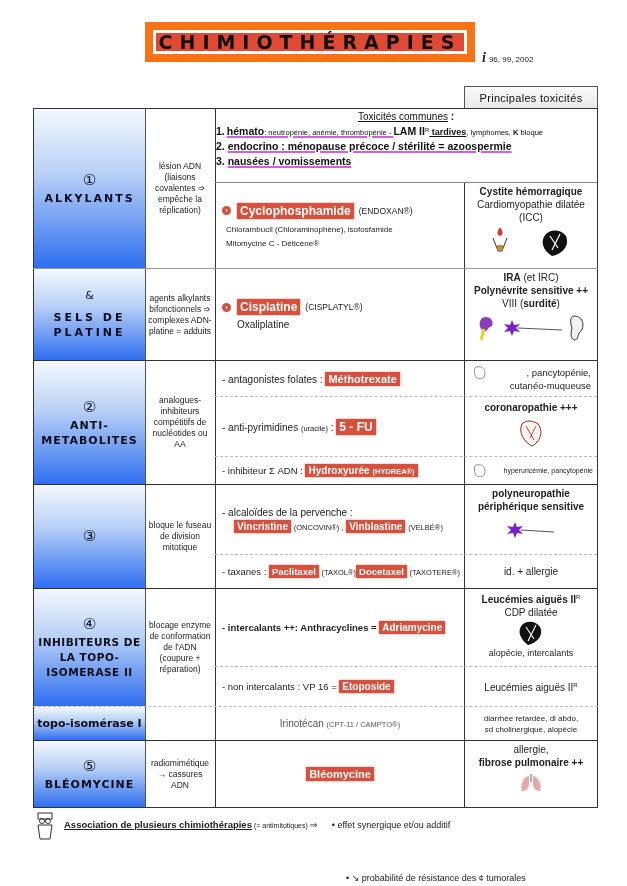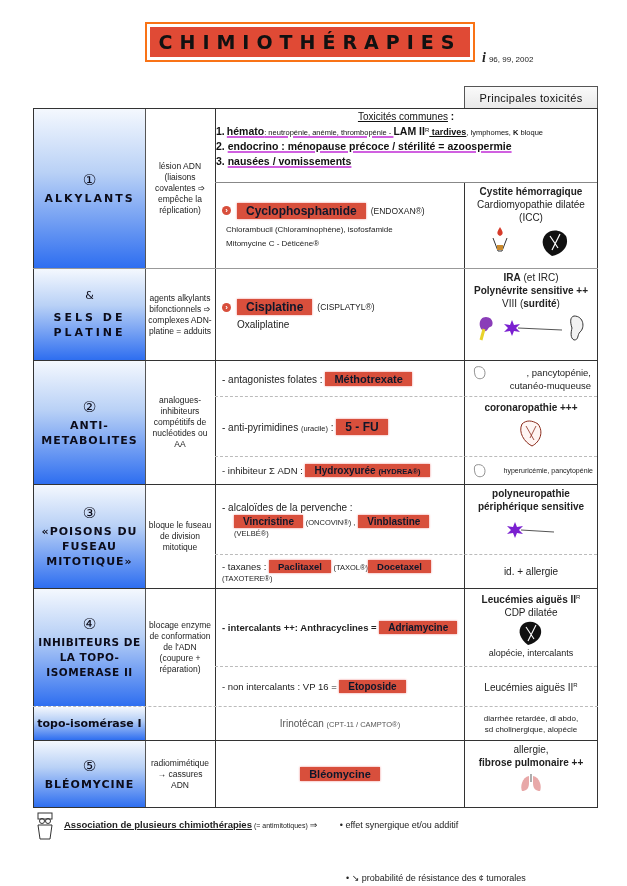--- a/index.html
+++ b/index.html
@@ -1,30 +1,30 @@
 <!DOCTYPE html>
 <html><head>
 <meta charset="utf-8">
 <style>
   html,body{margin:0;padding:0;background:#fff;}
   body{width:627px;height:886px;position:relative;overflow:hidden;font-family:"DejaVu Sans","Liberation Sans",sans-serif;color:#111;}
   .abs{position:absolute;box-sizing:border-box;}
-  .title-box{left:145px;top:22px;width:330px;height:40px;border:2px solid #f97316;background:#fff;}
+  .title-box{left:145px;top:22px;width:330px;height:40px;border:8px solid #f97316;background:#fff;}
   .title-inner{position:absolute;left:3px;top:3px;right:3px;bottom:3px;background:#e04a35;display:flex;align-items:center;justify-content:center;font-family:"DejaVu Sans",sans-serif;font-weight:bold;font-size:19px;letter-spacing:7px;color:#111;}
   .ref{left:482px;top:50px;font-size:8px;font-family:"Liberation Sans",sans-serif;color:#222;}
   .ref b{font-size:14px;font-style:italic;font-family:"Liberation Serif",serif;margin-right:3px;}
   .tox-tab{left:464px;top:86px;width:134px;height:22px;border:1px solid #555;border-bottom:none;background:linear-gradient(#fafafa,#e9e9e9);font-family:"Liberation Sans",sans-serif;font-size:11px;display:flex;align-items:center;justify-content:center;letter-spacing:0.3px;}
   .cell{position:absolute;box-sizing:border-box;display:flex;flex-direction:column;justify-content:center;}
   .cls{background:linear-gradient(#f4f8fe 0%,#b9d1f6 40%,#2e6ef0 100%);align-items:center;text-align:center;font-weight:bold;color:#0c0c1a;}
   .cls .num{font-size:15px;font-weight:normal;margin-bottom:2px;}
   .cls .nm{font-size:11px;letter-spacing:2px;line-height:15px;}
   .mech{align-items:center;text-align:center;font-family:"Liberation Sans",sans-serif;font-size:8.5px;line-height:11px;color:#222;padding:0 3px;}
   .drug{font-family:"Liberation Sans",sans-serif;font-size:10px;padding-left:6px;color:#222;}
   .toxc{align-items:center;text-align:center;font-family:"Liberation Sans",sans-serif;font-size:10px;color:#222;line-height:13px;}
-  .hl{background:#d84f3c;color:#0f172a;font-weight:bold;padding:1px 9px;box-shadow:0 0 2px #e88;}
+  .hl{background:#d84f3c;color:#ffffff;font-weight:bold;padding:1px 3px;box-shadow:0 0 2px #e88;}
   .sm{font-size:7.5px;}
   .vline{position:absolute;background:#333;width:1.5px;}
   .hline{position:absolute;background:#333;height:1.5px;}
   .dash{position:absolute;border-top:1px dashed #bbb;height:0;}
   .pink{text-decoration:underline;text-decoration-color:#d060e0;text-decoration-thickness:2px;}
   .bullet-circ{display:inline-block;width:9px;height:9px;border-radius:50%;background:#d84f3c;color:#fff;font-size:8px;line-height:9px;text-align:center;margin-right:6px;font-weight:bold;}
   .footer{left:36px;top:815px;width:560px;height:50px;font-family:"Liberation Sans",sans-serif;font-size:9px;color:#222;}
 </style>
 </head>
 <body>
@@ -44,21 +44,20 @@
 <div class="cell cls" style="left:34px;top:269px;width:111px;height:91px;">
   <div class="num" style="font-size:11px;margin-bottom:8px;">&amp;</div>
   <div class="nm" style="letter-spacing:3px;width:80px;">SELS DE PLATINE</div>
 </div>
 <div class="cell cls" style="left:34px;top:361px;width:111px;height:123px;">
   <div class="num">②</div>
   <div class="nm" style="letter-spacing:1px;width:100px;">ANTI-METABOLITES</div>
 </div>
 <div class="cell cls" style="left:34px;top:485px;width:111px;height:103px;">
   <div class="num">③</div>
-  <div class="nm" style="letter-spacing:1px;width:98px;">«POISONS DU FUSEAU MITOTIQUE»</div>
 </div>
 <div class="cell cls" style="left:34px;top:589px;width:111px;height:117px;">
   <div class="num">④</div>
   <div class="nm" style="letter-spacing:0.5px;width:108px;font-size:10.5px;">INHIBITEURS DE LA TOPO-ISOMERASE II</div>
 </div>
 <div class="cell cls" style="left:34px;top:707px;width:111px;height:33px;">
   <div class="nm" style="letter-spacing:0;font-size:11px;">topo-isomérase I</div>
 </div>
 <div class="cell cls" style="left:34px;top:741px;width:111px;height:66px;">
   <div class="num">⑤</div>
@@ -247,16 +246,16 @@
 
 <div class="abs footer">
   <svg width="26" height="32" style="position:absolute;left:-4px;top:-4px;">
       <rect x="6" y="2" width="14" height="6" fill="none" stroke="#333" stroke-width="1"></rect>
       <circle cx="10" cy="10" r="2.5" fill="none" stroke="#333" stroke-width="1"></circle>
       <circle cx="16" cy="10" r="2.5" fill="none" stroke="#333" stroke-width="1"></circle>
       <path d="M6 14 L20 14 L18 28 L8 28Z" fill="none" stroke="#333" stroke-width="1"></path>
     </svg>
   <div style="position:absolute;left:28px;top:4px;white-space:nowrap;">
     <b style="text-decoration:underline;font-size:9.5px;">Association de plusieurs chimiothérapies</b><span style="font-size:7px;"> (= antimitotiques) </span><span>⇒</span>
-    <span style="margin-left:20px;">•  effet synergique et/ou additif</span>
+    <span style="margin-left:12px;">•  effet synergique et/ou additif</span>
   </div>
   <div style="position:absolute;left:310px;top:21px;white-space:nowrap;margin-top:37px;">•  ↘ probabilité de résistance des ¢ tumorales</div>
 </div>
 
 </body></html>

